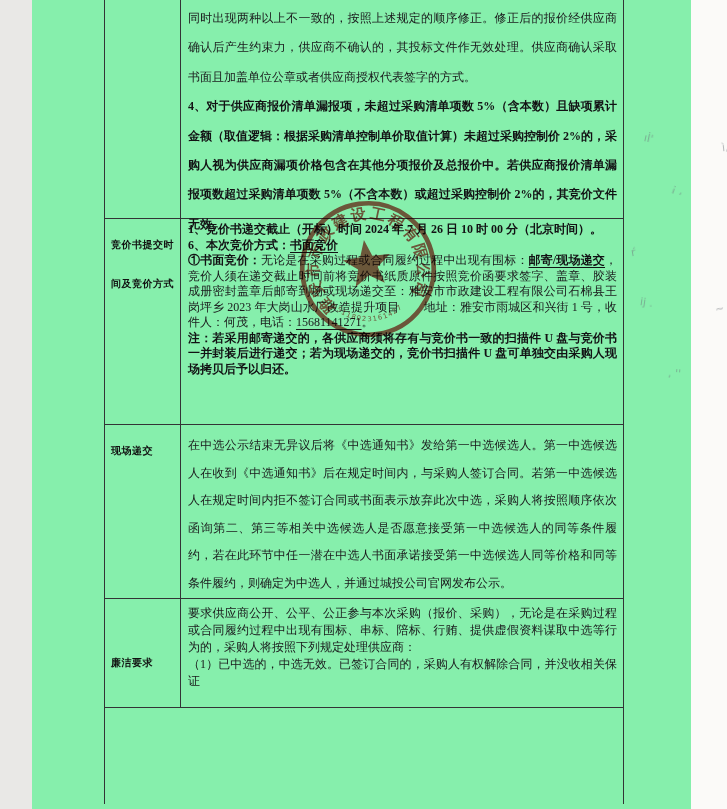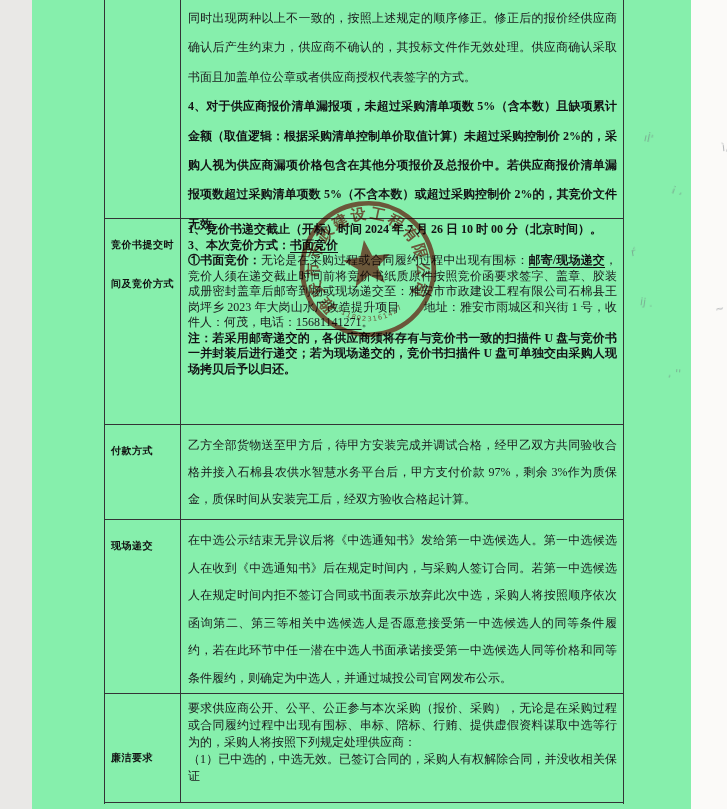--- a/index.html
+++ b/index.html
@@ -81,29 +81,23 @@
       <div class="cell label"></div>
       <div class="cell content">
           <p><span>同时出现两种以上不一致的，按照上述规定的顺序修正。修正后的报价经供应商确认后产生约束力，供应商不确认的，其投标文件作无效处理。供应商确认采取书面且加盖单位公章或者供应商授权代表签字的方式。</span></p>
           <p><span class="b">4、对于供应商报价清单漏报项，未超过采购清单项数 5%（含本数）且缺项累计金额（取值逻辑：根据采购清单控制单价取值计算）未超过采购控制价 2%的，采购人视为供应商漏项价格包含在其他分项报价及总报价中。若供应商报价清单漏报项数超过采购清单项数 5%（不含本数）或超过采购控制价 2%的，其竞价文件无效。</span></p>
         </div>
     </div>
     <div class="row row-1">
       <div class="cell label">竞价书提交时间及竞价方式</div>
       <div class="cell content">
           <p><span class="b">1、竞价书递交截止（开标）时间 2024 年 7 月 26 日 10 时 00 分（北京时间）。</span></p>
-          <p><span class="b">3、本次竞价方式：</span><span class="b u">书面竞价</span></p>
+          <p><span class="b">6、本次竞价方式：</span><span class="b u">书面竞价</span></p>
           <p><span class="b">①书面竞价：</span><span>无论是在采购过程或合同履约过程中出现有围标：</span><span class="b u">邮寄/现场递交</span><span>，竞价人须在递交截止时间前将竞价书纸质原件按照竞价函要求签字、盖章、胶装成册密封盖章后邮寄到场或现场递交至：雅安市市政建设工程有限公司石棉县王岗坪乡 2023 年大岗山水厂改造提升项目　　地址：雅安市雨城区和兴街 1 号，收件人：何茂，电话：</span><span class="u">15681141271</span><span>。</span></p>
           <p><span class="b">注：若采用邮寄递交的，各供应商须将存有与竞价书一致的扫描件 U 盘与竞价书一并封装后进行递交；若为现场递交的，竞价书扫描件 U 盘可单独交由采购人现场拷贝后予以归还。</span></p>
-        </div>
-    </div>
-    <div class="row row-2">
-      <div class="cell label">付款方式</div>
-      <div class="cell content">
-          <p><span>乙方全部货物送至甲方后，待甲方安装完成并调试合格，经甲乙双方共同验收合格并接入石棉县农供水智慧水务平台后，甲方支付价款 97%，剩余 3%作为质保金，质保时间从安装完工后，经双方验收合格起计算。</span></p>
         </div>
     </div>
     <div class="row row-3">
       <div class="cell label">现场递交</div>
       <div class="cell content">
           <p><span>在中选公示结束无异议后将《中选通知书》发给第一中选候选人。第一中选候选人在收到《中选通知书》后在规定时间内，与采购人签订合同。若第一中选候选人在规定时间内拒不签订合同或书面表示放弃此次中选，采购人将按照顺序依次函询第二、第三等相关中选候选人是否愿意接受第一中选候选人的同等条件履约，若在此环节中任一潜在中选人书面承诺接受第一中选候选人同等价格和同等条件履约，则确定为中选人，并通过城投公司官网发布公示。</span></p>
         </div>
     </div>
     <div class="row row-4">
       <div class="cell label">廉洁要求</div>

